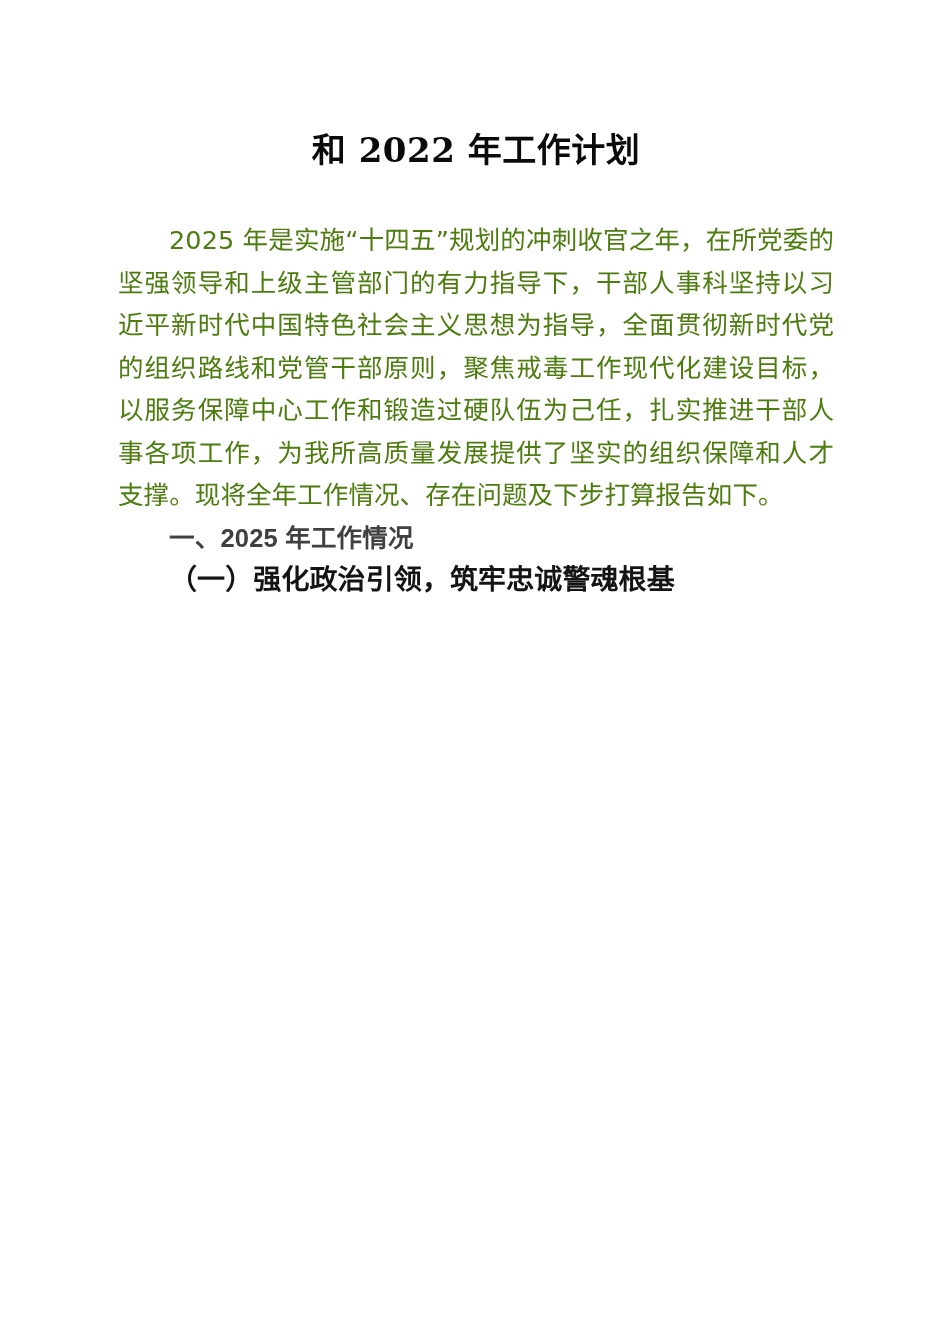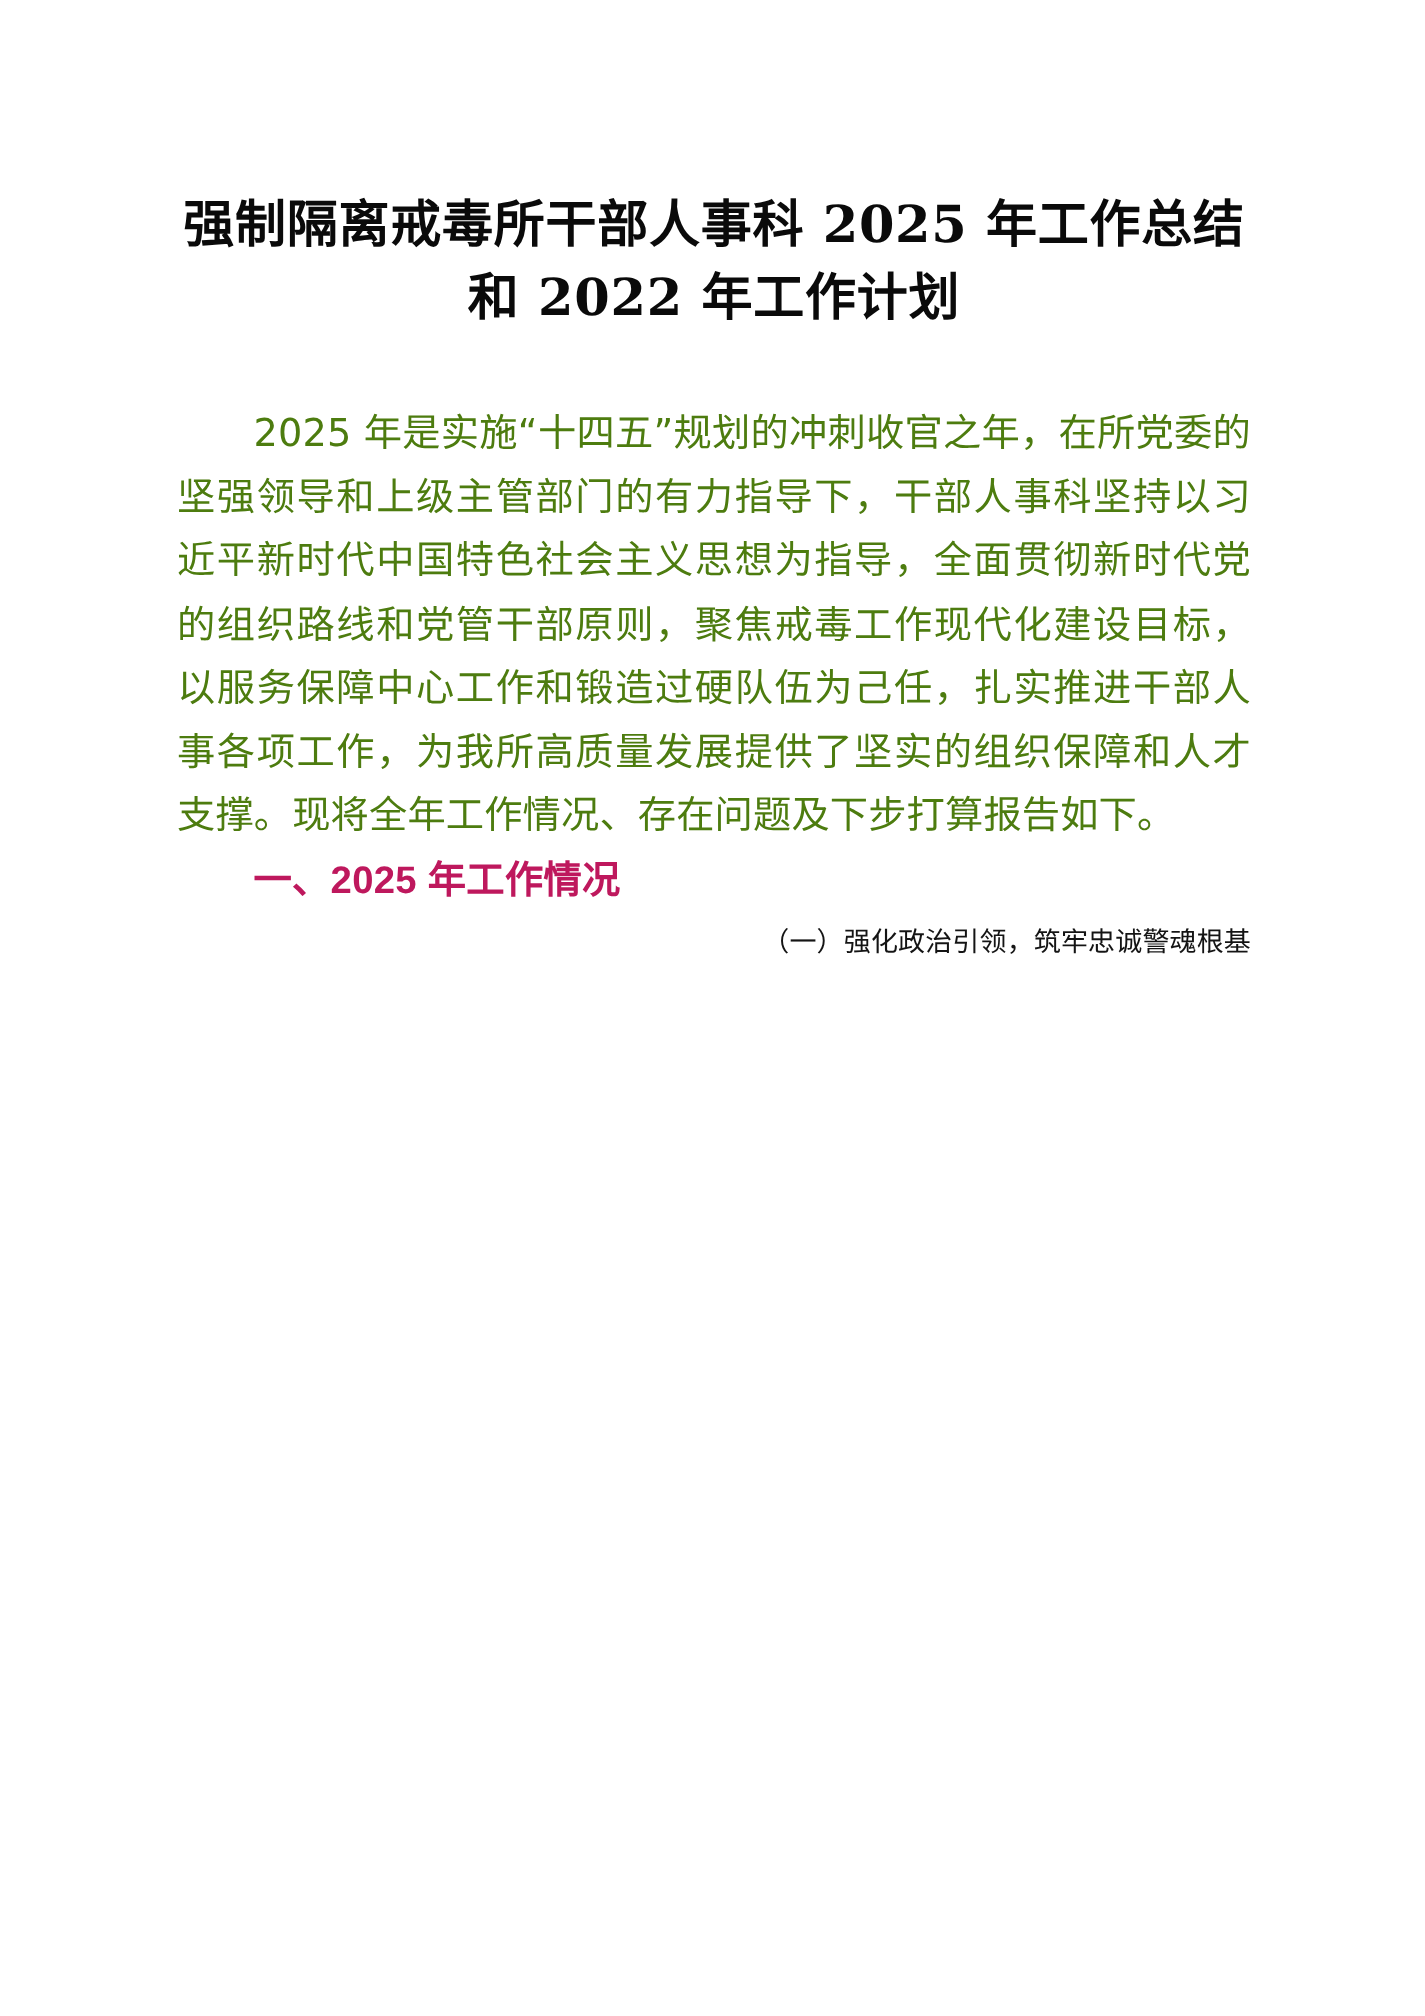--- a/index.html
+++ b/index.html
@@ -77,46 +77,45 @@
   
   .h1-cn {
     margin: 0;
     padding: 0;
     font-family: "Liberation Sans", "DejaVu Sans", sans-serif;
     font-weight: 700;
     font-size: 25.5px;
     line-height: 42.5px;
     text-indent: 51px;
     text-align: left;
-    color: #be185d;
+    color: #404040;
     letter-spacing: 0.2px;
   }
 
   
   .h2-cn {
     margin: 0;
     padding: 0;
     font-family: "DejaVu Sans", "Liberation Sans", sans-serif;
-    font-weight: 400;
-    font-size: 18px;
+    font-weight: 700;
+    font-size: 28px;
     line-height: 42.5px;
     text-indent: 51px;
-    text-align: right;
+    text-align: left;
     color: #141414;
     letter-spacing: 0.1px;
   }
 </style>
 </head>
 <body>
 
 <div class="page">
   <div class="content">
 
     <h1 class="doc-title">
-      <span class="tline">强制隔离戒毒所干部人事科 2025 年工作总结</span>
       <span class="tline">和 2022 年工作计划</span>
     </h1>
 
     <p class="para first-para">2025 年是实施“十四五”规划的冲刺收官之年，在所党委的坚强领导和上级主管部门的有力指导下，干部人事科坚持以习近平新时代中国特色社会主义思想为指导，全面贯彻新时代党的组织路线和党管干部原则，聚焦戒毒工作现代化建设目标，以服务保障中心工作和锻造过硬队伍为己任，扎实推进干部人事各项工作，为我所高质量发展提供了坚实的组织保障和人才支撑。现将全年工作情况、存在问题及下步打算报告如下。</p>
 
     <h2 class="h1-cn">一、2025 年工作情况</h2>
 
 
     <h3 class="h2-cn">（一）强化政治引领，筑牢忠诚警魂根基</h3>
 

